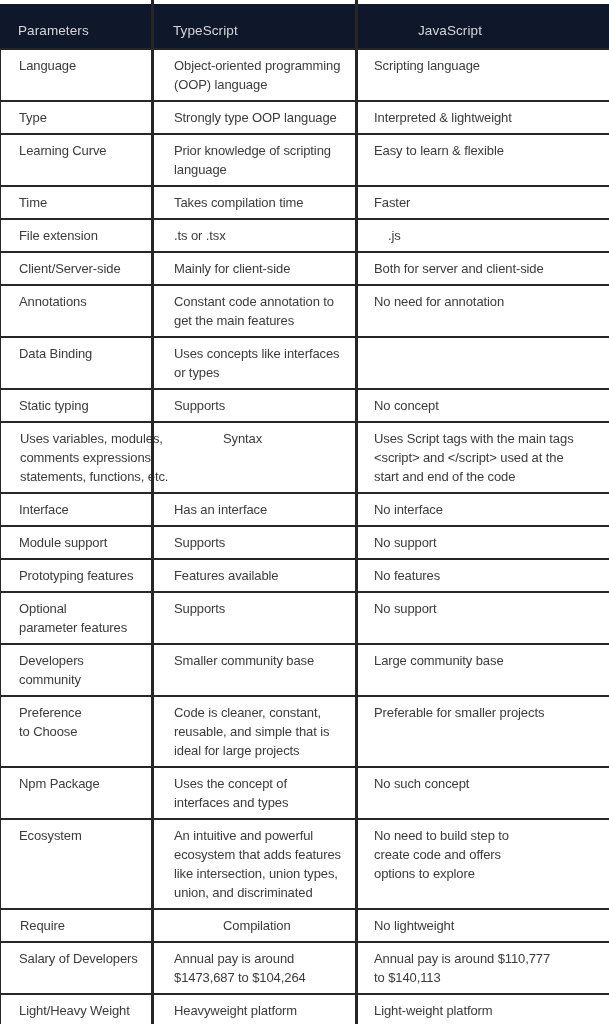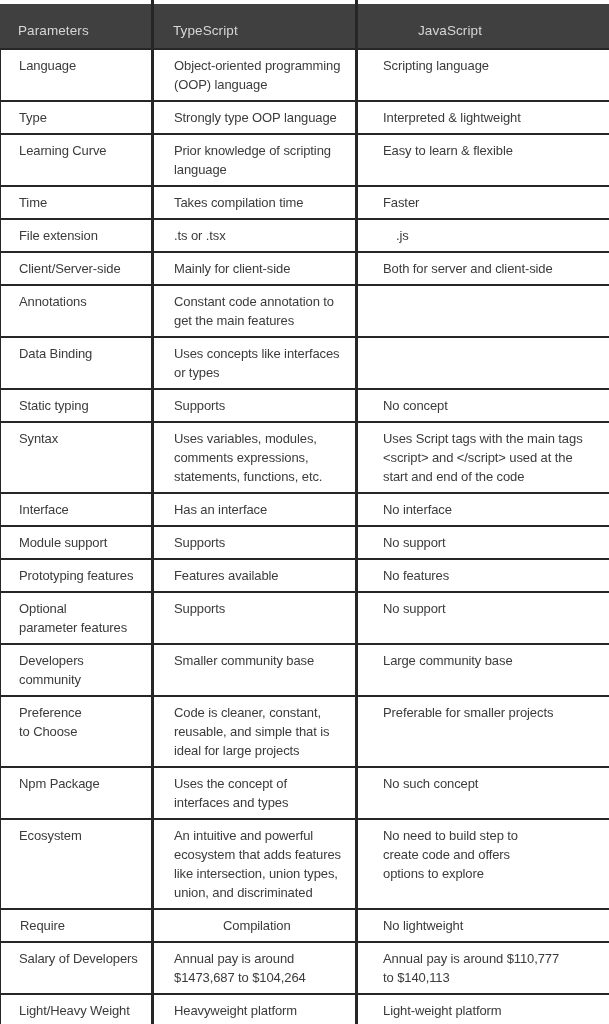--- a/index.html
+++ b/index.html
@@ -25,21 +25,21 @@
     z-index: 10;
   }
   .vdivider.d1 { left: 151px; }
   .vdivider.d2 { left: 355px; }
 
   .top-strip { height: 4px; background: #ffffff; }
 
   .header-row {
     display: flex;
     height: 46px;
-    background: #404040;
+    background: #0f172a;
     border-bottom: 2px solid #262626;
     box-sizing: border-box;
   }
   .header-cell {
     display: flex;
     align-items: center;
     box-sizing: border-box;
     padding-top: 8px;
     color: #d6d6d6;
     font-size: 13.5px;
@@ -61,25 +61,25 @@
     line-height: 19px;
     letter-spacing: -0.1px;
     color: #3b3b3b;
     white-space: pre-line;
     overflow: hidden;
   }
   .col-param { width: 154px; flex: 0 0 154px; }
   .col-ts    { width: 204px; flex: 0 0 204px; }
   .col-js    { flex: 1 1 auto; }
   .cell.col-ts { padding-left: 19px; }
-  .cell.col-js { padding-left: 24px; }
+  .cell.col-js { padding-left: 15px; }
   .header-cell.col-param { padding-left: 18px; }
   .header-cell.col-ts { padding-left: 19px; }
   .header-cell.col-js { padding-left: 12px; margin-left: 48px; }
-  .cell.indent-extra { padding-left: 29px; margin-left: 8px; }
+  .cell.indent-extra { padding-left: 29px; }
 </style>
 </head>
 <body>
 
 <div class="screen">
   <div class="vdivider d1"></div>
   <div class="vdivider d2"></div>
 
   <div class="top-strip"></div>
 
@@ -126,39 +126,40 @@
     <div class="row">
       <div class="cell col-param">Client/Server-side</div>
       <div class="cell col-ts">Mainly for client-side</div>
       <div class="cell col-js">Both for server and client-side</div>
     </div>
 
     <div class="row">
       <div class="cell col-param">Annotations</div>
       <div class="cell col-ts">Constant code annotation to
 get the main features</div>
+      <div class="cell col-js">No need for annotation</div>
     </div>
 
     <div class="row">
       <div class="cell col-param">Data Binding</div>
       <div class="cell col-ts">Uses concepts like interfaces
 or types</div>
     </div>
 
     <div class="row">
       <div class="cell col-param">Static typing</div>
       <div class="cell col-ts">Supports</div>
       <div class="cell col-js">No concept</div>
     </div>
 
     <div class="row">
-      <div class="cell col-param">Syntax</div>
       <div class="cell col-ts">Uses variables, modules,
 comments expressions,
 statements, functions, etc.</div>
+      <div class="cell col-param">Syntax</div>
       <div class="cell col-js">Uses Script tags with the main tags
 &lt;script&gt; and &lt;/script&gt; used at the
 start and end of the code</div>
     </div>
 
     <div class="row">
       <div class="cell col-param">Interface</div>
       <div class="cell col-ts">Has an interface</div>
       <div class="cell col-js">No interface</div>
     </div>

